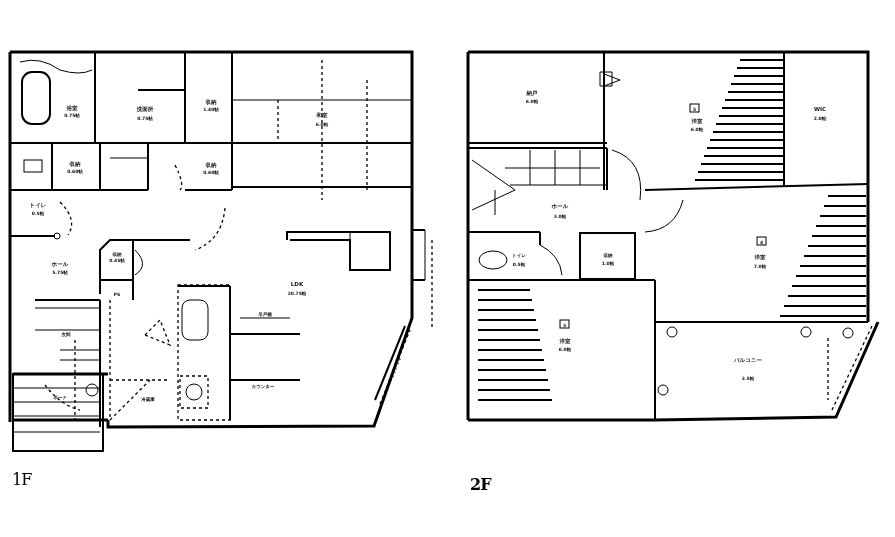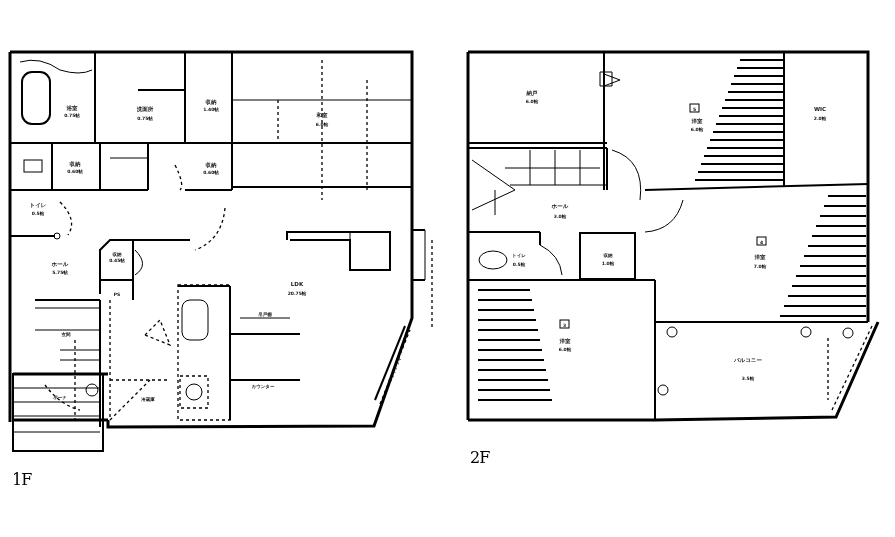--- a/index.html
+++ b/index.html
@@ -253,13 +253,13 @@
     <rect class="thin" x="560" y="320" width="9" height="8"></rect>
     <text class="lbl-s" x="564.5" y="326.5">3</text>
     <text class="lbl" x="565" y="343">洋室</text>
     <text class="lbl-s" x="565" y="351">6.0帖</text>
     <text class="lbl" x="748" y="362">バルコニー</text>
     <text class="lbl-s" x="748" y="380">3.5帖</text>
   </g>
 </svg>
 
 <div class="floor-label" style="left:12px; top:470px;">1F</div>
-<div class="floor-label" style="left:470px; top:448px;">2F</div>
+<div class="floor-label" style="left:470px; top:475px;font-weight:bold;">2F</div>
 
 </body></html>

